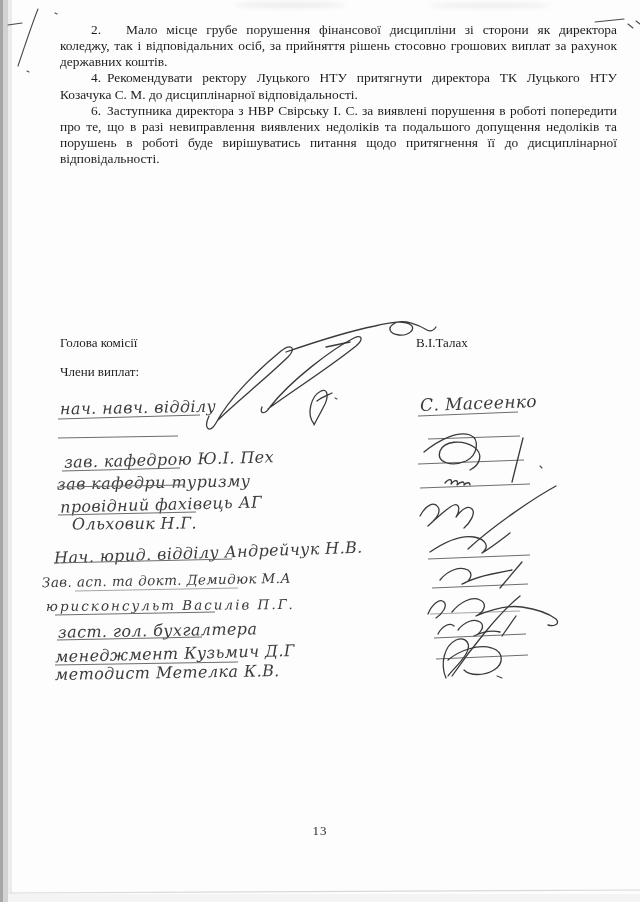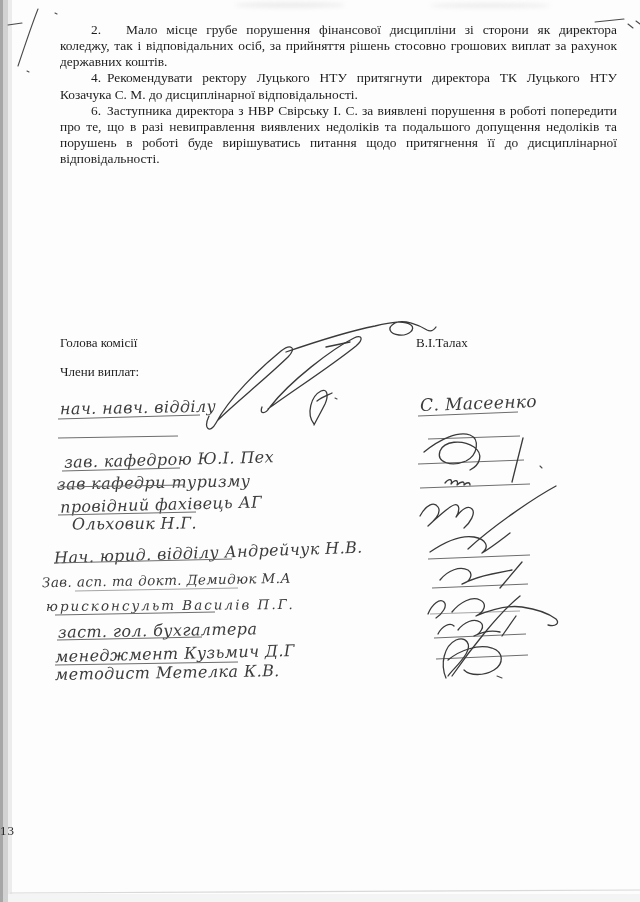--- a/index.html
+++ b/index.html
@@ -22,21 +22,21 @@
   #doc-text p.cont{text-indent:8px;}
   .num{font-size:13.4px;}
   .num.w{margin-right:25px;}
   .num.n{margin-right:6px;}
 
   
   .typed{position:absolute;color:#1d1d1d;font-size:13px;white-space:nowrap;}
   #chair-label{left:60px;top:335px;}
   #chair-name{left:416px;top:335px;}
   #members-label{left:60px;top:364px;}
-  #page-number{position:absolute;left:0;right:0;top:823px;text-align:left;
+  #page-number{position:absolute;left:0;right:0;top:823px;text-align:center;
                font-size:13px;color:#2a2a2a;letter-spacing:1px;}
 
   
   .hw{position:absolute;font-family:"DejaVu Serif",serif;font-style:italic;
       color:#3c3c3c;font-size:16px;white-space:nowrap;letter-spacing:.4px;}
   .m0{left:60px;top:398px;transform:rotate(-1deg);}
   .m1{left:64px;top:450px;transform:rotate(-1.5deg);}
   .m2{left:57px;top:473px;transform:rotate(-1deg);}
   .m3{left:60px;top:495px;transform:rotate(-1.5deg);}
   .m4{left:72px;top:514px;transform:rotate(-.5deg);}

